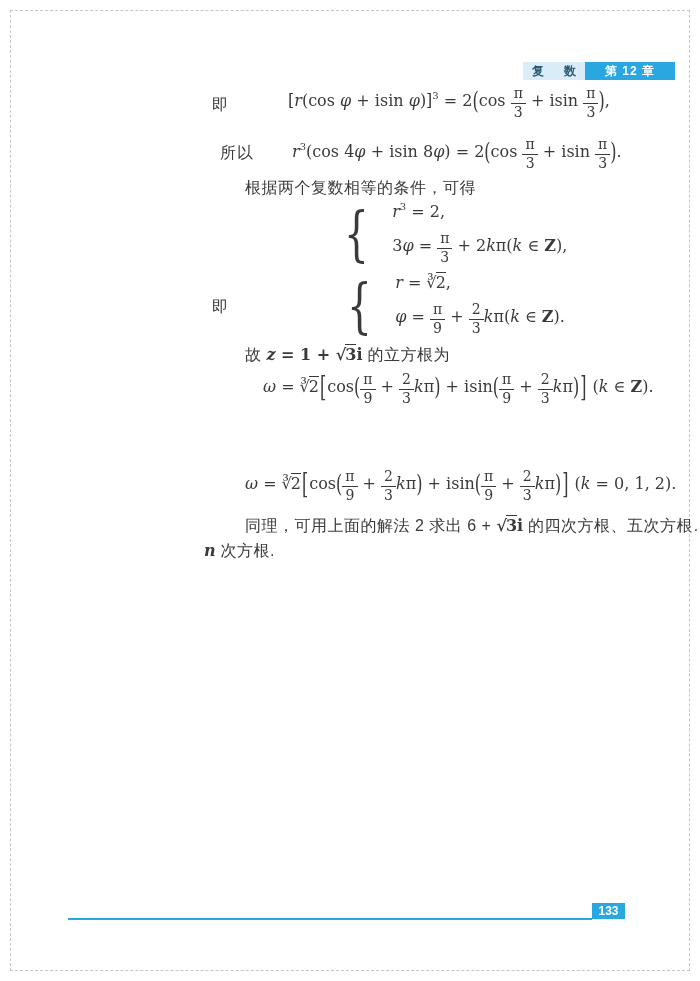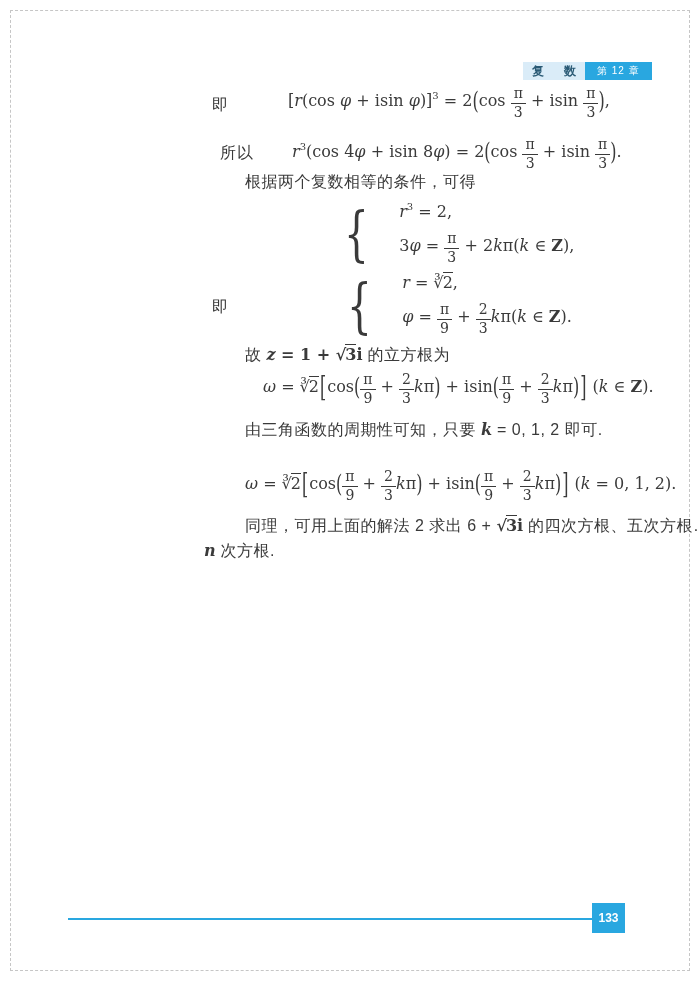--- a/index.html
+++ b/index.html
@@ -11,50 +11,50 @@
   html,body{margin:0;padding:0;background:#fff;}
   .page{position:relative;width:700px;height:981px;background:#fff;overflow:hidden;
         font-family:"Liberation Sans","DejaVu Sans",sans-serif;color:var(--ink);}
   .pborder{position:absolute;inset:10px;border:1px dashed #c6c6c6;pointer-events:none;}
   .abs{position:absolute;}
 
   
   .hdr{position:absolute;top:62px;left:523px;height:18px;display:flex;}
   .strip{width:44px;background:var(--strip);display:flex;align-items:center;justify-content:space-between;
          padding:0 9px;font-size:12px;font-weight:bold;color:var(--hdrtext);}
-  .chapter{background:var(--accent);color:#fff;font-size:10px;font-weight:normal;display:flex;
-           align-items:center;padding:0 12px;letter-spacing:1px;white-space:nowrap;}
+  .chapter{background:var(--accent);color:#fff;font-size:12px;font-weight:bold;display:flex;
+           align-items:center;padding:0 20px;letter-spacing:1px;white-space:nowrap;}
 
   
   .math{font-family:"DejaVu Serif","Liberation Serif",serif;font-size:16px;white-space:nowrap;color:var(--ink);}
   .v{font-style:italic;font-family:"DejaVu Serif","Liberation Serif",serif;}
   .sup{font-size:10px;vertical-align:7px;letter-spacing:0;}
   .frac{display:inline-block;vertical-align:-11px;text-align:center;font-size:14px;line-height:1.25;}
   .fn{display:block;padding:0 3px;}
   .fd{display:block;border-top:1px solid var(--ink);padding:0 3px;}
   .bp{display:inline-block;transform:scaleY(1.5);transform-origin:center;font-weight:400;}
   .tb{display:inline-block;transform:scaleY(1.8);transform-origin:center;font-weight:300;margin:0 1px;}
   .rt{letter-spacing:-1px;}
   .vinc{border-top:1.2px solid var(--ink);}
   b.setz{font-weight:bold;}
 
   
   .sys{display:flex;align-items:center;}
   .brace{font-family:"DejaVu Serif",serif;font-size:60px;font-weight:200;line-height:0.95;
          display:inline-block;transform:scaleX(0.65);transform-origin:left center;margin-right:0px;color:var(--ink);}
-  .rows{display:flex;flex-direction:column;gap:9px;margin-left:17px;}
+  .rows{display:flex;flex-direction:column;gap:9px;margin-left:10px;}
 
   
   .cjk{font-size:16px;letter-spacing:0.5px;white-space:nowrap;color:var(--ink);}
   .cjk .math{letter-spacing:0;font-weight:bold;}
   .mlabel{font-size:16px;letter-spacing:1px;}
 
   
   .fline{position:absolute;top:918px;left:68px;width:524px;height:2px;background:var(--accent);}
-  .fbadge{position:absolute;top:903px;left:592px;width:33px;height:30px;background:var(--accent);
+  .fbadge{position:absolute;top:903px;left:592px;width:33px;height:16px;background:var(--accent);
           color:#fff;font-size:12px;font-weight:bold;display:flex;align-items:center;justify-content:center;}
 </style>
 </head>
 <body>
 
 <div class="page">
   <div class="pborder"></div>
 
   <div class="hdr">
     <div class="strip">
@@ -67,21 +67,21 @@
   <span class="abs mlabel cjk" style="top:95px;left:212px;">即</span>
   <div class="abs math" style="top:85px;left:288px;">
     <span>[</span><i class="v">r</i><span>(cos </span><i class="v">φ</i><span> + isin </span><i class="v">φ</i><span>)]</span><span class="sup">3</span><span> = 2</span><span class="bp">(</span><span>cos </span><span class="frac"><span class="fn">π</span><span class="fd">3</span></span><span> + isin </span><span class="frac"><span class="fn">π</span><span class="fd">3</span></span><span class="bp">)</span><span>,</span>
   </div>
 
   <span class="abs mlabel cjk" style="top:143px;left:220px;">所以</span>
   <div class="abs math" style="top:136px;left:292px;">
     <i class="v">r</i><span class="sup">3</span><span>(cos 4</span><i class="v">φ</i><span> + isin 8</span><i class="v">φ</i><span>) = 2</span><span class="bp">(</span><span>cos </span><span class="frac"><span class="fn">π</span><span class="fd">3</span></span><span> + isin </span><span class="frac"><span class="fn">π</span><span class="fd">3</span></span><span class="bp">)</span><span>.</span>
   </div>
 
-  <div class="abs cjk" style="top:172px;left:245px;">根据两个复数相等的条件，可得</div>
+  <div class="abs cjk" style="top:178px;left:245px;">根据两个复数相等的条件，可得</div>
 
   <div class="abs sys" style="top:201px;left:344px;">
     <span class="brace">{</span>
     <div class="rows">
       <div class="math"><i class="v">r</i><span class="sup">3</span><span> = 2,</span></div>
       <div class="math"><span>3</span><i class="v">φ</i><span> = </span><span class="frac"><span class="fn">π</span><span class="fd">3</span></span><span> + 2</span><i class="v">k</i><span>π(</span><i class="v">k</i><span> ∈ </span><b class="setz">Z</b><span>),</span></div>
     </div>
   </div>
 
   <span class="abs mlabel cjk" style="top:297px;left:212px;">即</span>
@@ -94,23 +94,20 @@
   </div>
 
   <div class="abs cjk" style="top:345px;left:245px;">
     <span>故 </span><span class="math"><i class="v">z</i><span> = 1 + </span><span class="rt">√</span><span class="vinc">3</span><span>i</span></span><span> 的立方根为</span>
   </div>
 
   <div class="abs math" style="top:371px;left:263px;">
     <i class="v">ω</i><span> = </span><span class="rt">∛</span><span class="vinc">2</span><span class="tb">[</span><span>cos</span><span class="bp">(</span><span class="frac"><span class="fn">π</span><span class="fd">9</span></span><span> + </span><span class="frac"><span class="fn">2</span><span class="fd">3</span></span><i class="v">k</i><span>π</span><span class="bp">)</span><span> + isin</span><span class="bp">(</span><span class="frac"><span class="fn">π</span><span class="fd">9</span></span><span> + </span><span class="frac"><span class="fn">2</span><span class="fd">3</span></span><i class="v">k</i><span>π</span><span class="bp">)</span><span class="tb">]</span><span> (</span><i class="v">k</i><span> ∈ </span><b class="setz">Z</b><span>).</span>
   </div>
 
-  <div class="abs cjk" style="top:420px;left:245px;">
-    <span>由三角函数的周期性可知，只要 </span><span class="math"><i class="v">k</i></span><span> = 0, 1, 2 即可.</span>
-  </div>
 
 
   <div class="abs math" style="top:468px;left:245px;">
     <i class="v">ω</i><span> = </span><span class="rt">∛</span><span class="vinc">2</span><span class="tb">[</span><span>cos</span><span class="bp">(</span><span class="frac"><span class="fn">π</span><span class="fd">9</span></span><span> + </span><span class="frac"><span class="fn">2</span><span class="fd">3</span></span><i class="v">k</i><span>π</span><span class="bp">)</span><span> + isin</span><span class="bp">(</span><span class="frac"><span class="fn">π</span><span class="fd">9</span></span><span> + </span><span class="frac"><span class="fn">2</span><span class="fd">3</span></span><i class="v">k</i><span>π</span><span class="bp">)</span><span class="tb">]</span><span> (</span><i class="v">k</i><span> = 0, 1, 2</span><span>).</span>
   </div>
 
   <div class="abs cjk" style="top:516px;left:245px;">
     <span>同理，可用上面的解法 2 求出 6 + </span><span class="math"><span class="rt">√</span><span class="vinc">3</span><span>i</span></span><span> 的四次方根、五次方根……</span>
   </div>
   <div class="abs cjk" style="top:541px;left:204px;">

